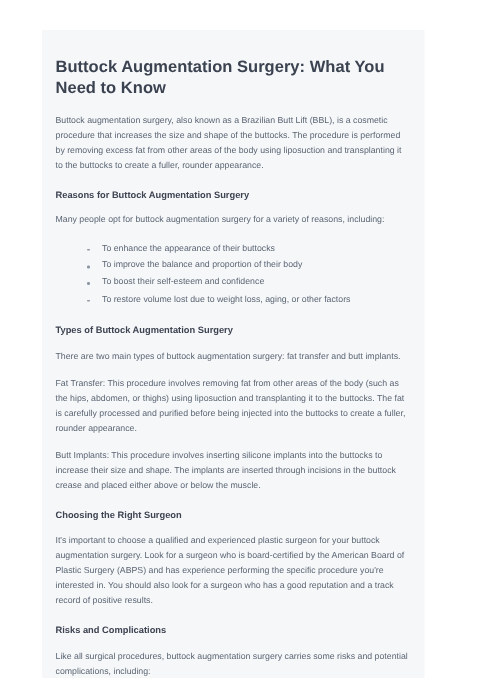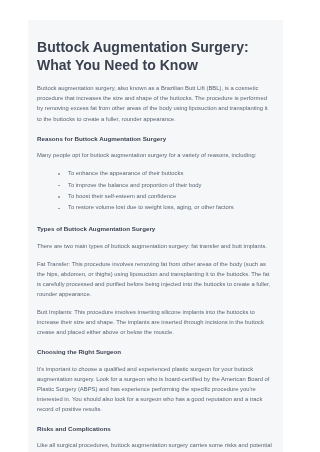--- a/index.html
+++ b/index.html
@@ -26,21 +26,21 @@
     width: 255px;
     min-height: 389px;
     background: #f6f7f9;
     padding: 0;
     box-sizing: border-box;
   }
   .inner {
     padding: 18px 9px 12px 9px;
   }
   .doc-title {
-    font-size: 14px;
+    font-size: 11px;
     font-weight: bold;
     color: #3b4250;
     line-height: 1.3;
     margin: 0 0 9px 0;
     letter-spacing: 0.02px;
   }
   .section-heading {
     font-size: 6.2px;
     font-weight: bold;
     color: #3d4351;

